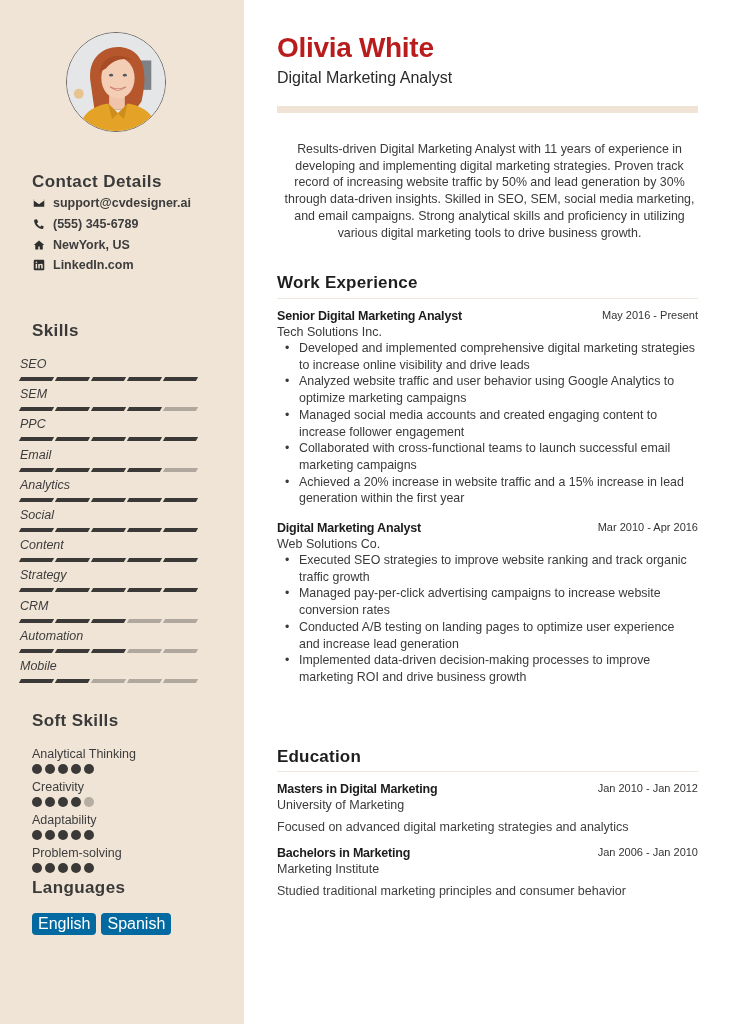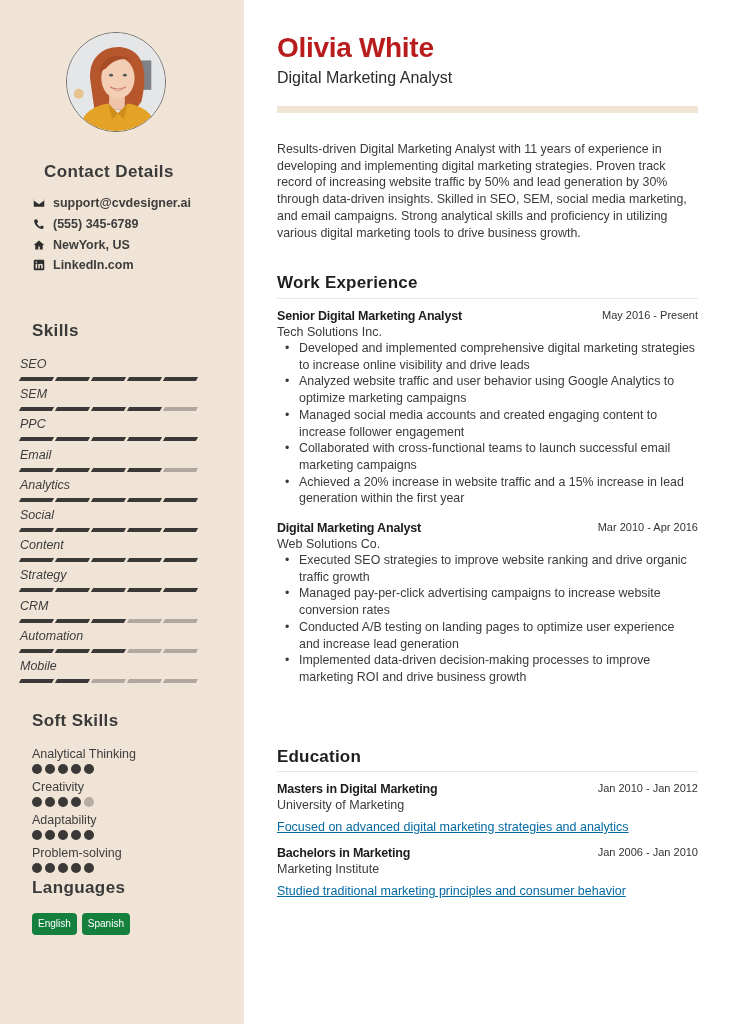--- a/index.html
+++ b/index.html
@@ -38,42 +38,42 @@
   .bar.off { background: #b0a89e; }
 
   .soft { position: absolute; left: 32px; top: 746px; width: 180px; }
   .soft-row { display: flex; justify-content: space-between; align-items: flex-start; font-size: 12.5px; color: #3d3d3d; line-height: 16px; margin-bottom: 5px; flex-direction: column; }
   .soft-row .lbl { width: 110px; }
   .dots { display: flex; gap: 3px; margin-top: 2px; }
   .dot { width: 10px; height: 10px; border-radius: 50%; background: #3b3937; }
   .dot.off { background: #b5aca2; }
 
   .langs { position: absolute; left: 32px; top: 913px; display: flex; gap: 5px; }
-  .lang { background: #15803d; color: #fff; font-size: 10px; padding: 3px 6px; border-radius: 4px; line-height: 16px; }
+  .lang { background: #0369a1; color: #fff; font-size: 16px; padding: 3px 6px; border-radius: 4px; line-height: 16px; }
 
   
   .name { position: absolute; left: 277px; top: 32px; font-size: 28px; font-weight: bold; color: #b91c1c; letter-spacing: -0.3px; }
   .role { position: absolute; left: 277px; top: 69px; font-size: 16px; color: #2a2a2a; }
   .accent-bar { position: absolute; left: 277px; top: 106px; width: 421px; height: 7px; background: #f0e4d6; }
 
-  .summary { position: absolute; left: 277px; top: 141px; width: 425px; font-size: 12.4px; line-height: 16.7px; color: #3a3a3a; }
+  .summary { position: absolute; left: 277px; top: 141px; width: 425px; font-size: 12.4px; line-height: 16.7px; color: #3a3a3a; text-align: center; }
 
   .sec-title { position: absolute; left: 277px; font-size: 17px; font-weight: bold; color: #1e1e1e; letter-spacing: 0.2px; }
   .sec-rule { position: absolute; left: 277px; width: 421px; height: 1px; background: #efe7de; }
 
   .job { position: absolute; left: 277px; width: 421px; }
   .job-head { display: flex; justify-content: space-between; align-items: flex-start; }
   .job-title { font-size: 12.5px; font-weight: bold; color: #1c1c1c; line-height: 16px; letter-spacing: -0.2px; }
   .job-date { font-size: 11px; color: #333; line-height: 14px; }
   .job-org { font-size: 12.5px; color: #3a3a3a; line-height: 16px; }
   .bullets { list-style: none; }
   .bullets li { position: relative; padding-left: 22px; font-size: 12.4px; line-height: 16.7px; color: #3a3a3a; }
   .bullets li::before { content: "\2022"; position: absolute; left: 8px; top: 0; color: #3a3a3a; }
 
-  .edu-desc { font-size: 12.5px; color: #0369a1; line-height: 16px; margin-top: 6px; text-decoration: underline; }
+  .edu-desc { font-size: 12.5px; color: #404040; line-height: 16px; margin-top: 6px; }
 </style>
 </head>
 <body>
 
 <aside class="sidebar">
   <div class="avatar" title="Profile photo of Olivia White">
     <svg viewBox="0 0 100 100">
       <rect width="100" height="100" fill="#e4e6e8"></rect>
       <rect x="72" y="28" width="14" height="30" fill="#3a3d42" opacity="0.6"></rect>
       <circle cx="12" cy="62" r="5" fill="#e8b46a" opacity="0.7"></circle>
@@ -90,21 +90,21 @@
       <ellipse cx="59" cy="43" rx="2" ry="1.3" fill="#4a5a5a"></ellipse>
 
       <path d="M44 55 Q52 62 60 55 Q52 59 44 55 Z" fill="#fff" stroke="#c86a5a" stroke-width="0.8"></path>
 
       <path d="M12 100 C14 82 28 74 42 72 L52 82 L62 72 C76 74 90 82 92 100 Z" fill="#e4a326"></path>
       <path d="M42 72 L52 82 L46 88 Z" fill="#cf8e1c"></path>
       <path d="M62 72 L52 82 L58 88 Z" fill="#cf8e1c"></path>
     </svg>
   </div>
 
-  <h2 class="side-title" style="top:162px;margin-left:12px;">Contact Details</h2>
+  <h2 class="side-title" style="top:172px;">Contact Details</h2>
   <ul class="contact-list">
     <li>
       <span class="ic">
           <svg viewBox="0 0 16 16">
             <path d="M1 3h14v10H1z M1 3l7 5 7-5"></path>
             <path d="M1 4.5l7 5 7-5V3H1z" fill="#f0e4d6"></path>
           </svg>
         </span>
       <span>support@cvdesigner.ai</span>
     </li>
@@ -326,21 +326,21 @@
   </ul>
 </div>
 
 <div class="job" style="top:520px;">
   <div class="job-head">
     <div class="job-title">Digital Marketing Analyst</div>
     <div class="job-date">Mar 2010 - Apr 2016</div>
   </div>
   <div class="job-org">Web Solutions Co.</div>
   <ul class="bullets">
-    <li>Executed SEO strategies to improve website ranking and drive organic traffic growth</li>
+    <li>Executed SEO strategies to improve website ranking and track organic traffic growth</li>
     <li>Managed pay-per-click advertising campaigns to increase website conversion rates</li>
     <li>Conducted A/B testing on landing pages to optimize user experience and increase lead generation</li>
     <li>Implemented data-driven decision-making processes to improve marketing ROI and drive business growth</li>
   </ul>
 </div>
 
 <h2 class="sec-title" style="top:747px;">Education</h2>
 <div class="sec-rule" style="top:771px;"></div>
 
 <div class="job" style="top:781px;">

